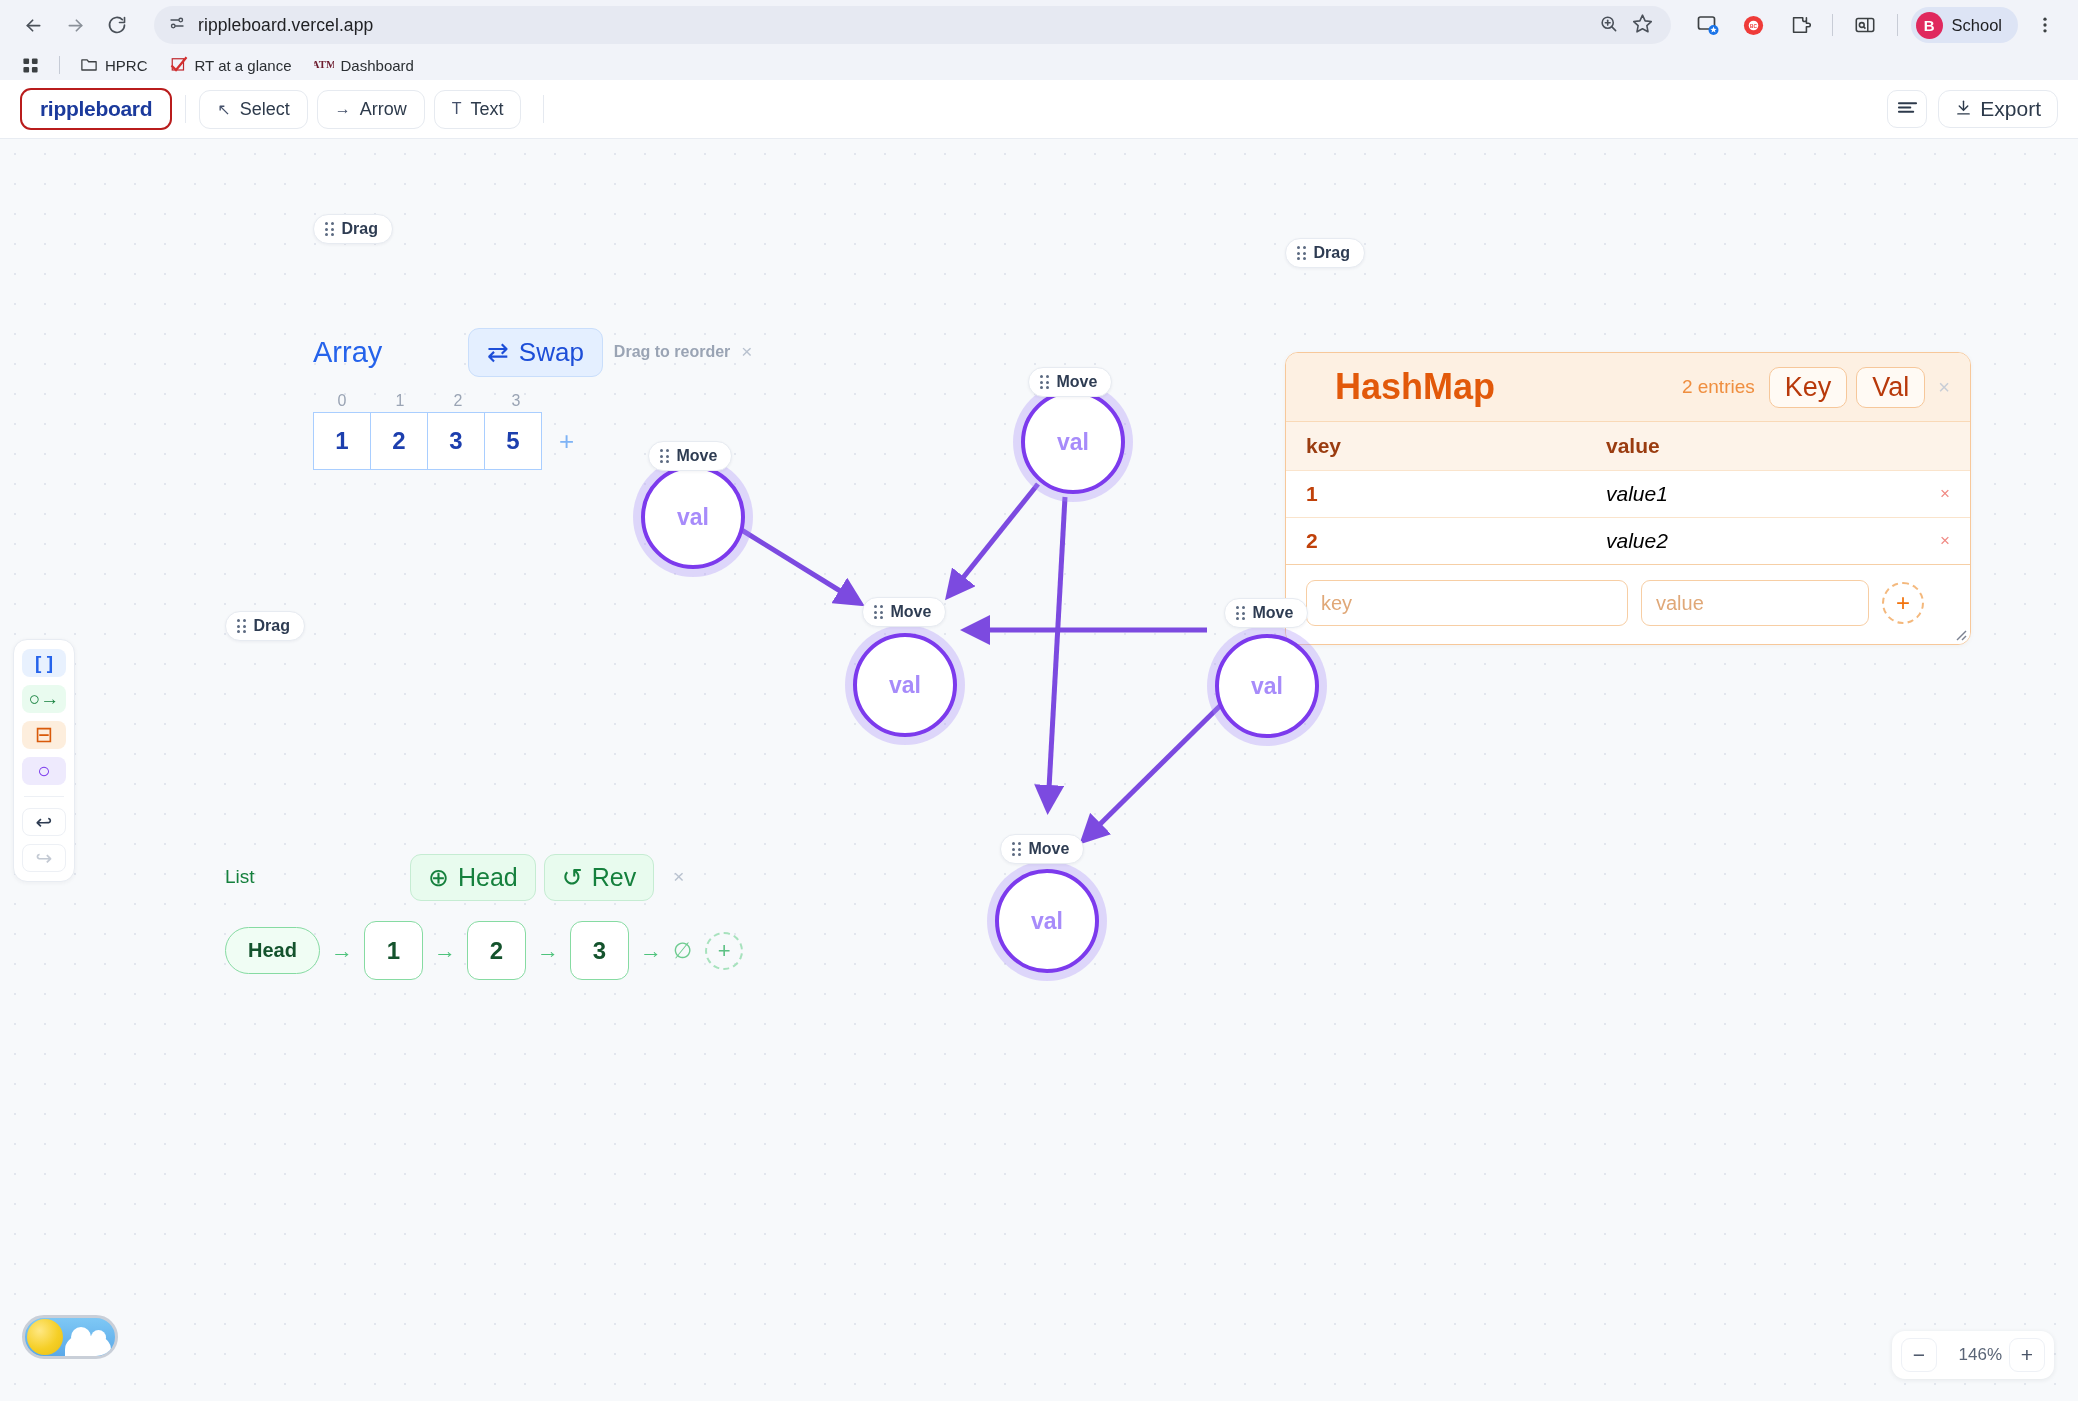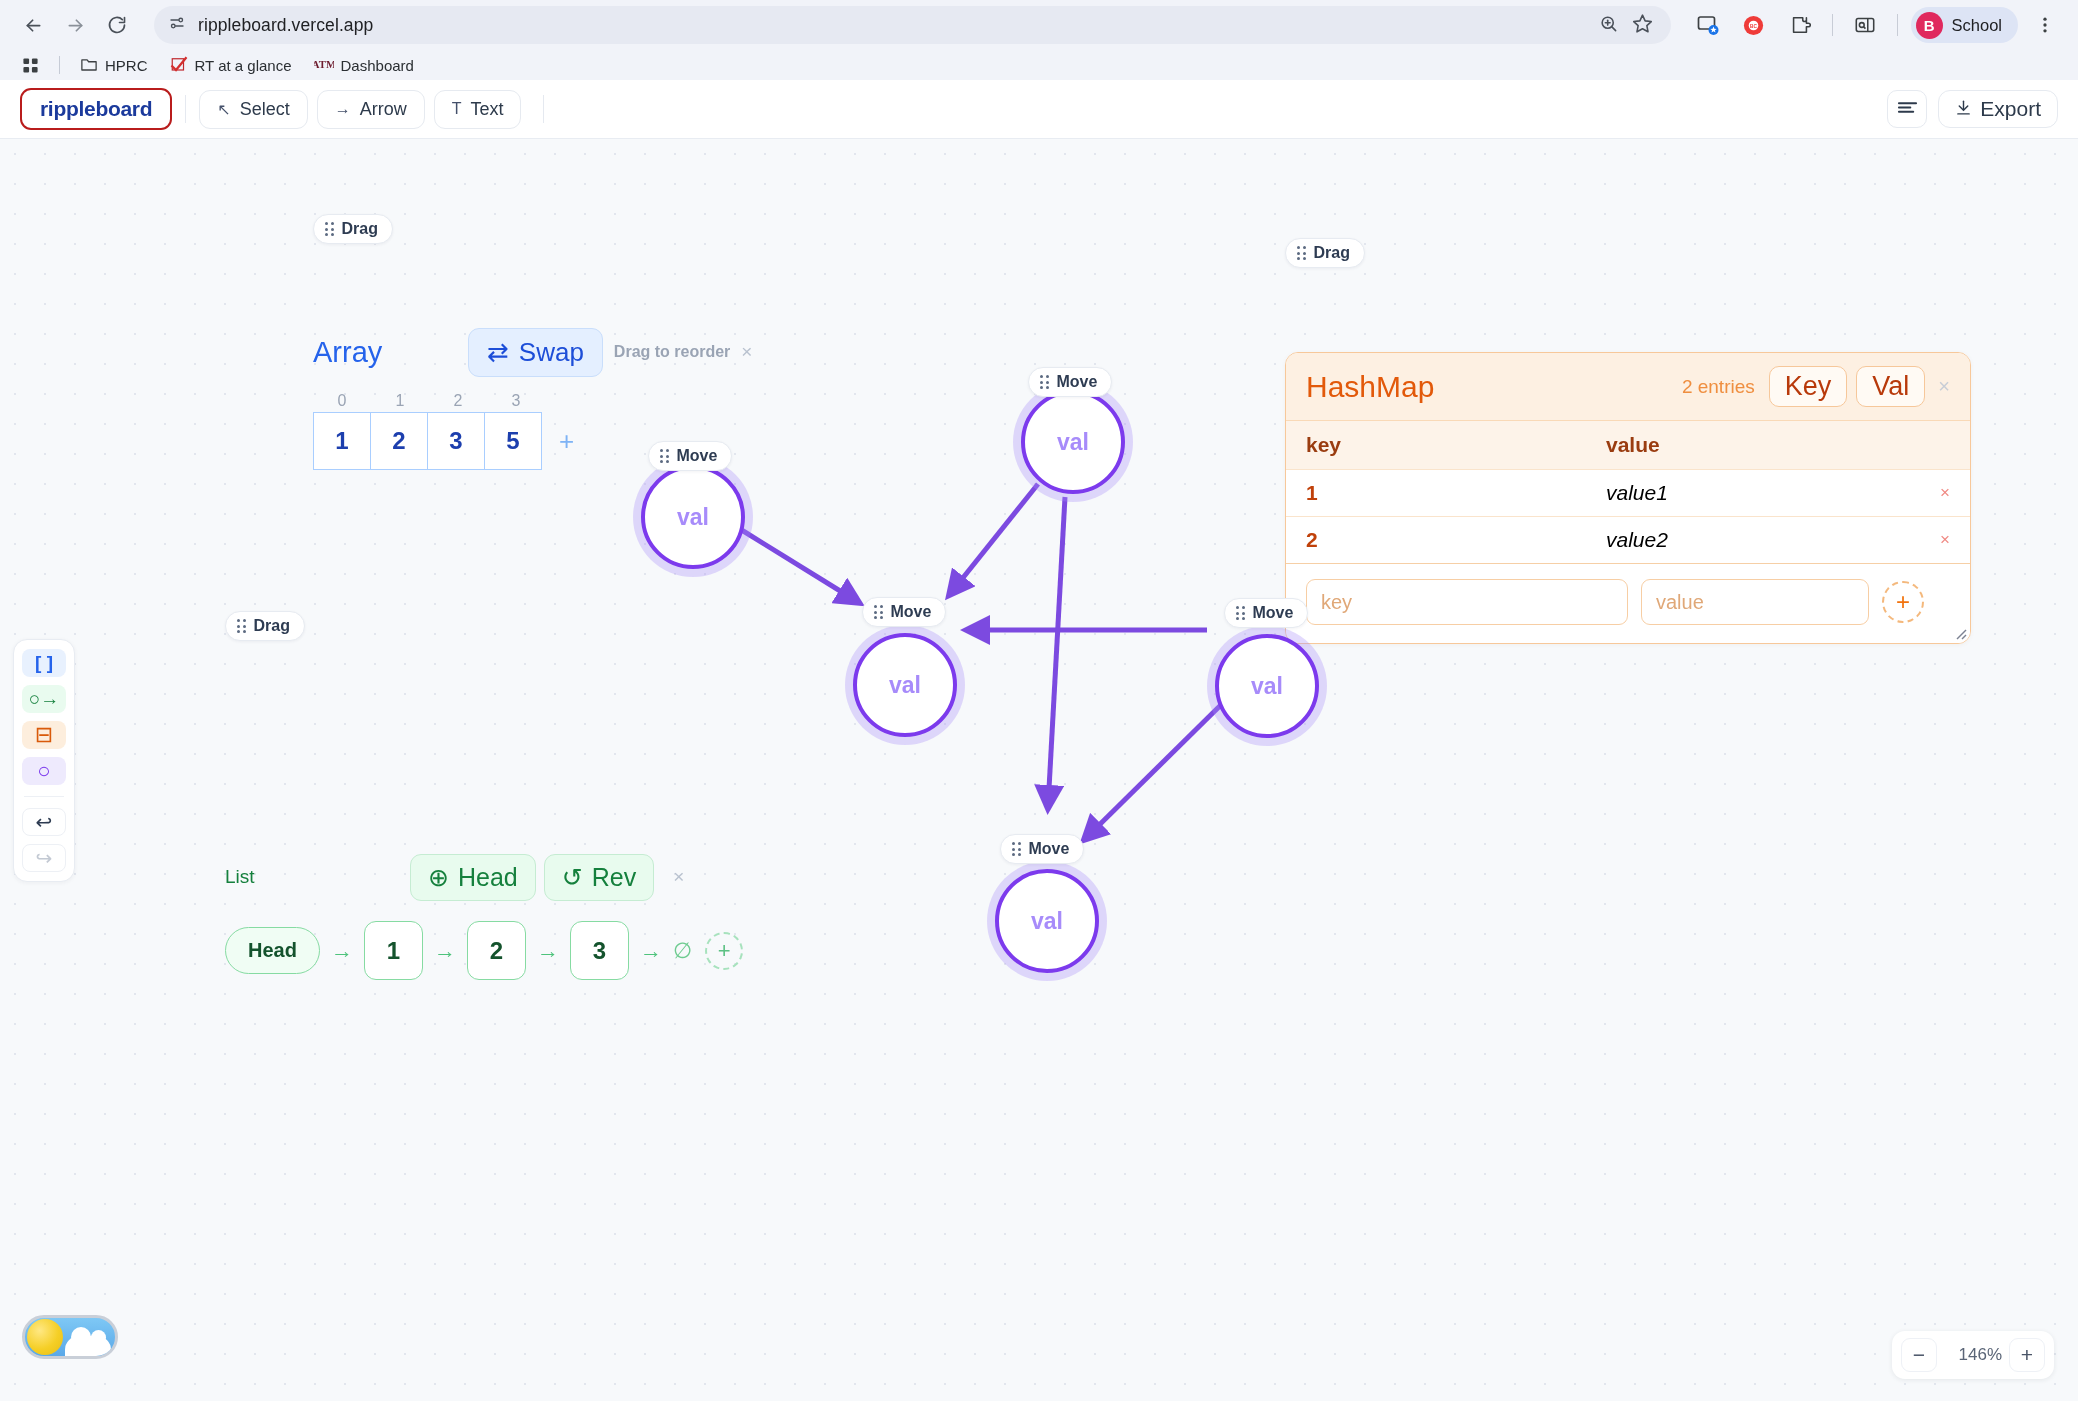--- a/index.html
+++ b/index.html
@@ -174,21 +174,21 @@
     position: absolute; left: 1285px; top: 213px;
     width: 686px;
     background: #fffdfb; border: 1px solid #f7c89a; border-radius: 13px;
     box-shadow: 0 1px 4px rgba(120,70,20,.05);
     overflow: hidden;
   }
   #hm-header {
     background: #fdf0e2; display: flex; align-items: center;
     padding: 13px 20px; gap: 0;
   }
-  #hm-title { font-size: 30px; color: #e2590a; font-weight: 400; }
+  #hm-title { font-size: 36px; color: #e2590a; font-weight: 700; margin-left: 29px; }
   #hm-entries { margin-left: auto; font-size: 19px; color: #ef8e3f; margin-right: 14px;}
   .hm-btn {
     border: 1px solid #f6c79a; border-radius: 10px; background: #fffaf4;
     padding: 4px 15px; font-size: 27px; color: #b8390a; margin-right: 9px;
   }
   #hm-close { font-size: 20px; color: #c8cdd6; margin-left: 4px; }
   #hm-colhead {
     display: flex; background: #fdf3e9; padding: 12px 20px;
     border-top: 1px solid #f9d9b7;
     font-size: 21px; font-weight: bold; color: #9a3c10;

